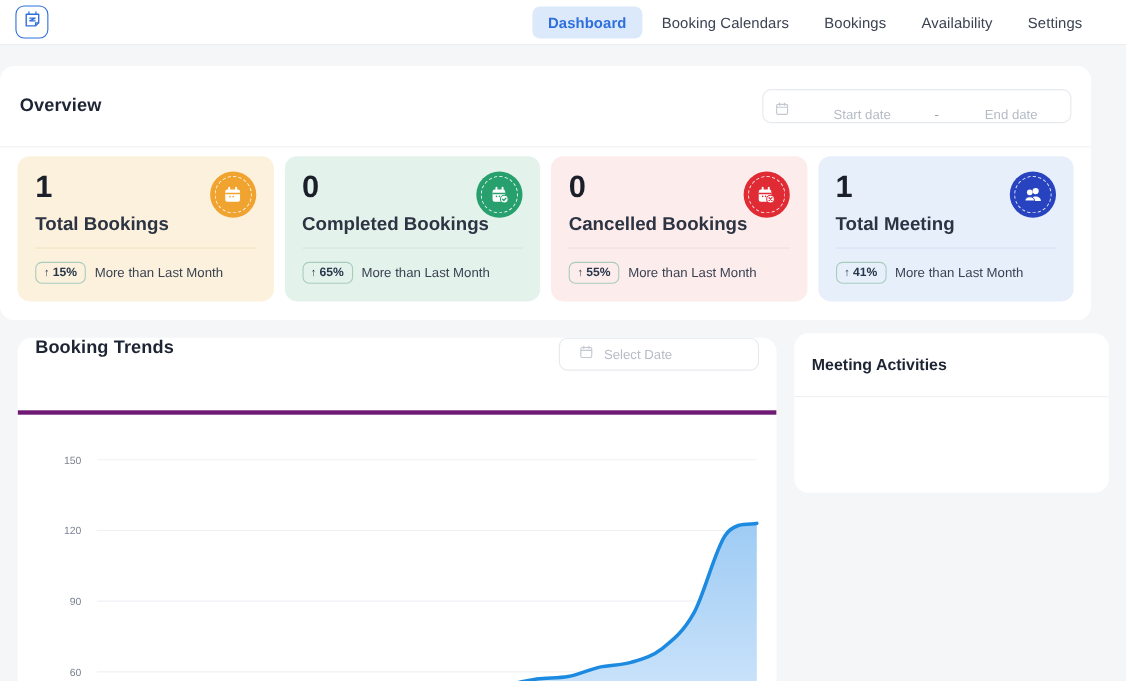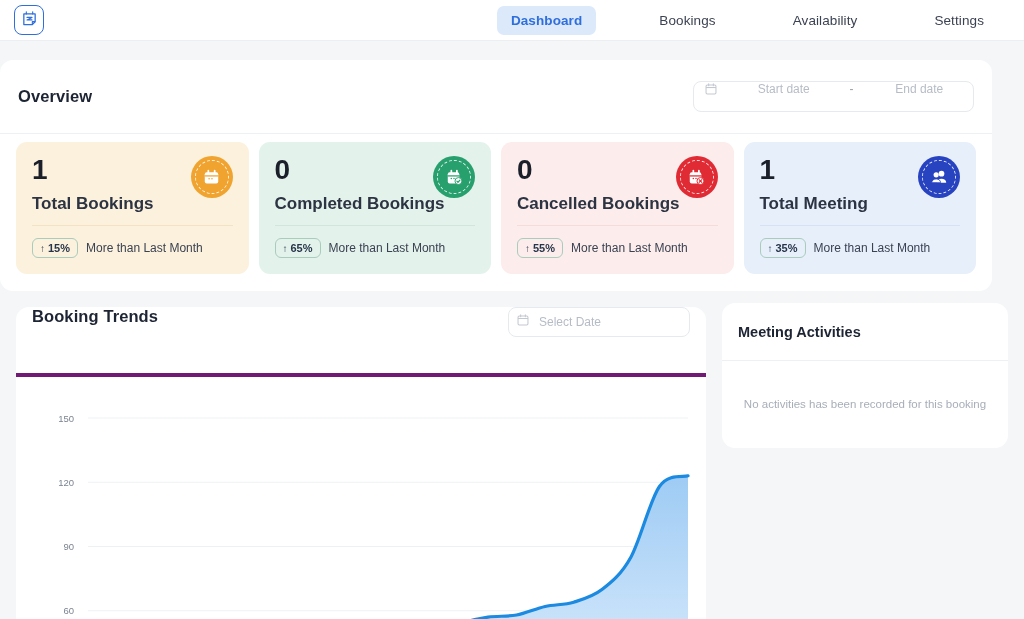--- a/index.html
+++ b/index.html
@@ -19,42 +19,42 @@
   }
   .logo-box {
     width: 30px; height: 30px; border-radius: 8px;
     border: 1.6px solid #2f6fdc; display: flex;
     align-items: center; justify-content: center;
     flex: 0 0 auto;
   }
   .nav { margin-left: auto; display: flex; align-items: center; gap: 4px; }
   .nav-item {
     font-size: 13.5px; color: #3b4252; padding: 7px 14px;
-    border-radius: 7px; white-space: nowrap; letter-spacing: .1px; margin-left: 45px;
+    border-radius: 7px; white-space: nowrap; letter-spacing: .1px;
   }
   .nav-item.active { background: #dbe9fb; color: #2f6fdc; font-weight: 600; }
 
   
   .card { background: #fff; border-radius: 13px; }
 
   .overview-card {
     position: absolute; left: 0; top: 60px;
     width: 992px; height: 231px;
   }
   .card-head {
     height: 74px; display: flex; align-items: center;
     padding: 0 18px 0 18px; border-bottom: 1px solid #eef1f4;
   }
   .card-title { font-size: 16.5px; font-weight: 700; color: #1d2433; letter-spacing: .1px; }
 
   
   .daterange {
     margin-left: auto; width: 281px; height: 31px;
     border: 1px solid #e6e9ed; border-radius: 8px;
-    display: flex; align-items: flex-start; padding: 0 10px;
+    display: flex; align-items: flex-end; padding: 0 10px;
     gap: 22px;
   }
   .daterange .ph { font-size: 12px; color: #b6bcc6; }
   .dr-start { width: 92px; text-align: center; }
   .dr-end   { width: 92px; text-align: center; }
   .dr-dash  { color: #9aa1ac; font-size: 12px; }
 
   
   .stats { display: flex; gap: 10px; padding: 8px 16px 0 16px; }
   .stat {
@@ -100,21 +100,21 @@
     position: absolute; left: 16px; top: 307px;
     width: 690px; height: 330px; overflow: hidden;
   }
   .trends-head {
     height: 70px; display: flex; align-items: flex-start;
     padding: 0 16px; border-bottom: 4px solid #701a75;
   }
   .selectdate {
     margin-left: auto; width: 182px; height: 30px;
     border: 1px solid #e6e9ed; border-radius: 8px;
-    display: flex; align-items: center; gap: 9px; padding: 0 7px;
+    display: flex; align-items: center; gap: 9px; padding: 0 17px;
   }
   .selectdate .ph { font-size: 12px; color: #b6bcc6; }
 
   .chartwrap { position: relative; height: 260px; }
   .chartwrap svg { display: block; }
 
   
   .meet-card {
     position: absolute; left: 722px; top: 303px;
     width: 286px; height: 145px;
@@ -139,20 +139,21 @@
       <svg width="17" height="17" viewBox="0 0 24 24" fill="none">
         <path d="M4 5.5h16v11l-4 4H4z" stroke="#2f6fdc" stroke-width="1.8" stroke-linejoin="round"></path>
         <path d="M16 20.5v-4h4" stroke="#2f6fdc" stroke-width="1.6" stroke-linejoin="round"></path>
         <path d="M7.5 2.5v3M16.5 2.5v3" stroke="#2f6fdc" stroke-width="1.6" stroke-linecap="round"></path>
         <path d="M8.5 10.5h7l-7 3.5h7" stroke="#2f6fdc" stroke-width="1.7" stroke-linecap="round" stroke-linejoin="round"></path>
       </svg>
     </span>
   </div>
   <nav class="nav">
     <div class="nav-item active">Dashboard</div>
+    <div class="nav-item">Booking Calendars</div>
     <div class="nav-item">Bookings</div>
     <div class="nav-item">Availability</div>
     <div class="nav-item">Settings</div>
   </nav>
 </div>
 
 <div class="card overview-card">
   <div class="card-head">
     <div class="card-title">Overview</div>
 
@@ -245,21 +246,21 @@
       </div>
     </div>
 
     <div class="stat s4">
       <div class="stat-num">1</div>
       <div class="stat-label">Total Meeting</div>
       <div class="stat-div"></div>
       <div class="stat-foot">
         <div class="pct">
           <span class="arr">↑</span>
-          <span>35%</span>
+          <span>41%</span>
         </div>
         <div class="foot-text">More than Last Month</div>
       </div>
       <div class="stat-icon i4">
         <div class="ring"></div>
         <svg width="20" height="20" viewBox="0 0 24 24" fill="none">
           <circle cx="15" cy="8" r="3.4" fill="#fff"></circle>
           <path d="M9.3 18.8c0-3 2.6-4.8 5.7-4.8s5.7 1.8 5.7 4.8z" fill="#fff"></path>
           <circle cx="8.6" cy="9.4" r="3.1" fill="#fff"></circle>
           <path d="M3.3 18.8c0-2.8 2.4-4.5 5.3-4.5s5.3 1.7 5.3 4.5z" fill="#fff" stroke="#2743c0" stroke-width="1"></path>
@@ -304,16 +305,13 @@
         <path d="M 72 298 C 76.76190476190476 296.9291666666667, 91.04761904761905 294.0736111111111, 100.57142857142857 291.575 C 110.09523809523809 289.07638888888886, 119.61904761904762 284.79305555555555, 129.14285714285714 283.0083333333333 C 138.66666666666666 281.2236111111111, 148.1904761904762 280.50972222222225, 157.71428571428572 280.8666666666667 C 167.23809523809524 281.2236111111111, 176.76190476190476 284.07916666666665, 186.28571428571428 285.15 C 195.8095238095238 286.2208333333333, 205.33333333333334 288.0055555555556, 214.85714285714286 287.2916666666667 C 224.38095238095238 286.5777777777778, 233.9047619047619 284.07916666666665, 243.42857142857142 280.8666666666667 C 252.95238095238093 277.6541666666667, 262.4761904761905 271.22916666666663, 272 268.01666666666665 C 281.5238095238095 264.8041666666667, 291.04761904761904 262.6625, 300.57142857142856 261.5916666666667 C 310.0952380952381 260.52083333333337, 319.6190476190476 261.5916666666667, 329.1428571428571 261.5916666666667 C 338.66666666666663 261.5916666666667, 348.1904761904762 261.5916666666667, 357.7142857142857 261.5916666666667 C 367.23809523809524 261.5916666666667, 376.76190476190476 262.3055555555556, 386.2857142857143 261.5916666666667 C 395.8095238095238 260.8777777777778, 405.3333333333333 259.80694444444447, 414.85714285714283 257.30833333333334 C 424.38095238095235 254.8097222222222, 433.9047619047619 249.45555555555555, 443.42857142857144 246.6 C 452.95238095238096 243.74444444444444, 462.4761904761905 241.6027777777778, 472 240.175 C 481.5238095238095 238.74722222222223, 491.04761904761904 239.81805555555556, 500.57142857142856 238.03333333333333 C 510.0952380952381 236.2486111111111, 519.6190476190476 231.60833333333335, 529.1428571428571 229.46666666666667 C 538.6666666666666 227.325, 548.1904761904763 228.0388888888889, 557.7142857142858 225.18333333333334 C 567.2380952380953 222.32777777777778, 576.7619047619047 219.82916666666668, 586.2857142857142 212.33333333333334 C 595.8095238095237 204.8375, 605.3333333333334 197.34166666666667, 614.8571428571429 180.20833333333334 C 624.3809523809524 163.07500000000002, 633.9047619047619 123.09722222222226, 643.4285714285714 109.53333333333336 C 652.952380952381 95.96944444444446, 667.2380952380952 100.60972222222222, 672 98.82499999999999 L 672 260 L 72 260 Z" fill="url(#areaGrad)"></path>
         <path d="M 72 298 C 76.76190476190476 296.9291666666667, 91.04761904761905 294.0736111111111, 100.57142857142857 291.575 C 110.09523809523809 289.07638888888886, 119.61904761904762 284.79305555555555, 129.14285714285714 283.0083333333333 C 138.66666666666666 281.2236111111111, 148.1904761904762 280.50972222222225, 157.71428571428572 280.8666666666667 C 167.23809523809524 281.2236111111111, 176.76190476190476 284.07916666666665, 186.28571428571428 285.15 C 195.8095238095238 286.2208333333333, 205.33333333333334 288.0055555555556, 214.85714285714286 287.2916666666667 C 224.38095238095238 286.5777777777778, 233.9047619047619 284.07916666666665, 243.42857142857142 280.8666666666667 C 252.95238095238093 277.6541666666667, 262.4761904761905 271.22916666666663, 272 268.01666666666665 C 281.5238095238095 264.8041666666667, 291.04761904761904 262.6625, 300.57142857142856 261.5916666666667 C 310.0952380952381 260.52083333333337, 319.6190476190476 261.5916666666667, 329.1428571428571 261.5916666666667 C 338.66666666666663 261.5916666666667, 348.1904761904762 261.5916666666667, 357.7142857142857 261.5916666666667 C 367.23809523809524 261.5916666666667, 376.76190476190476 262.3055555555556, 386.2857142857143 261.5916666666667 C 395.8095238095238 260.8777777777778, 405.3333333333333 259.80694444444447, 414.85714285714283 257.30833333333334 C 424.38095238095235 254.8097222222222, 433.9047619047619 249.45555555555555, 443.42857142857144 246.6 C 452.95238095238096 243.74444444444444, 462.4761904761905 241.6027777777778, 472 240.175 C 481.5238095238095 238.74722222222223, 491.04761904761904 239.81805555555556, 500.57142857142856 238.03333333333333 C 510.0952380952381 236.2486111111111, 519.6190476190476 231.60833333333335, 529.1428571428571 229.46666666666667 C 538.6666666666666 227.325, 548.1904761904763 228.0388888888889, 557.7142857142858 225.18333333333334 C 567.2380952380953 222.32777777777778, 576.7619047619047 219.82916666666668, 586.2857142857142 212.33333333333334 C 595.8095238095237 204.8375, 605.3333333333334 197.34166666666667, 614.8571428571429 180.20833333333334 C 624.3809523809524 163.07500000000002, 633.9047619047619 123.09722222222226, 643.4285714285714 109.53333333333336 C 652.952380952381 95.96944444444446, 667.2380952380952 100.60972222222222, 672 98.82499999999999" fill="none" stroke="#1b8ae0" stroke-width="3.2" stroke-linecap="round" stroke-linejoin="round"></path>
       </svg>
   </div>
 </div>
 
 <div class="card meet-card">
   <div class="meet-head">
     <div class="meet-title">Meeting Activities</div>
   </div>
-  <div class="meet-body">
-    <div class="meet-empty">No activities has been recorded for this booking</div>
-  </div>
 </div>
 
 </body></html>

